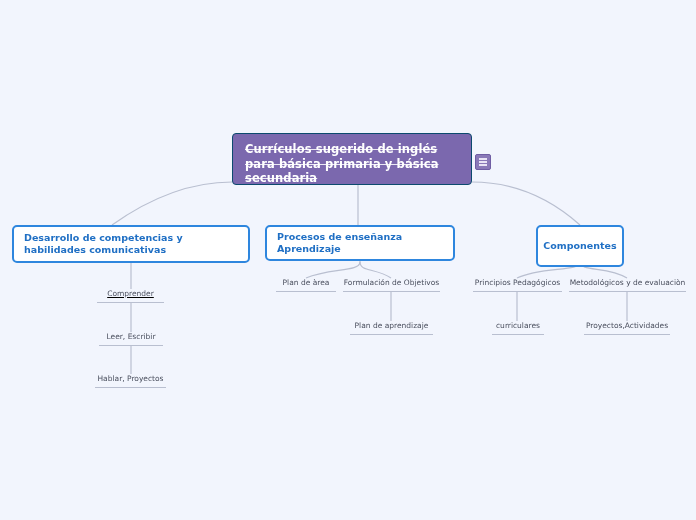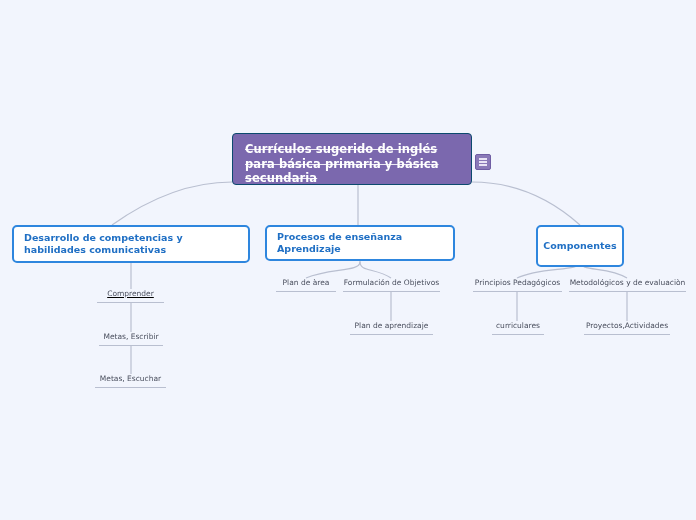--- a/index.html
+++ b/index.html
@@ -186,24 +186,24 @@
   </div>
 
   <div id="node-componentes" class="node l1-node">
     <span class="l1-label">Componentes</span>
   </div>
 
   <div id="leaf-comprender" class="node leaf-node">
     <span class="leaf-label">Comprender</span>
   </div>
   <div id="leaf-leer" class="node leaf-node">
-    <span class="leaf-label">Metas, Escribir</span>
+    <span class="leaf-label">Leer, Escribir</span>
   </div>
   <div id="leaf-hablar" class="node leaf-node">
-    <span class="leaf-label">Metas, Escuchar</span>
+    <span class="leaf-label">Hablar, Proyectos</span>
   </div>
 
   <div id="leaf-plan" class="node leaf-node">
     <span class="leaf-label">Plan  de àrea</span>
   </div>
   <div id="leaf-formulacion" class="node leaf-node">
     <span class="leaf-label">Formulación de Objetivos</span>
   </div>
   <div id="leaf-metas" class="node leaf-node">
     <span class="leaf-label">Plan de aprendizaje</span>

